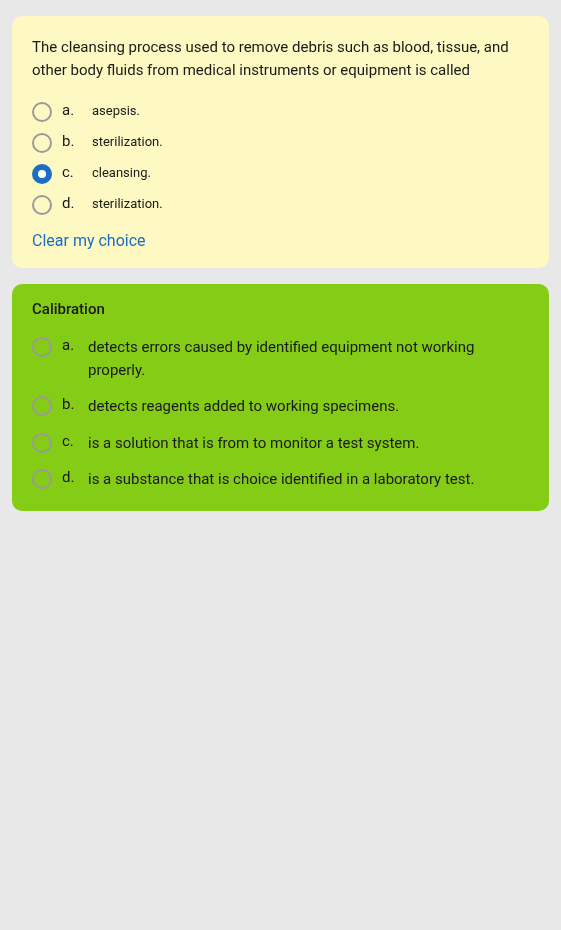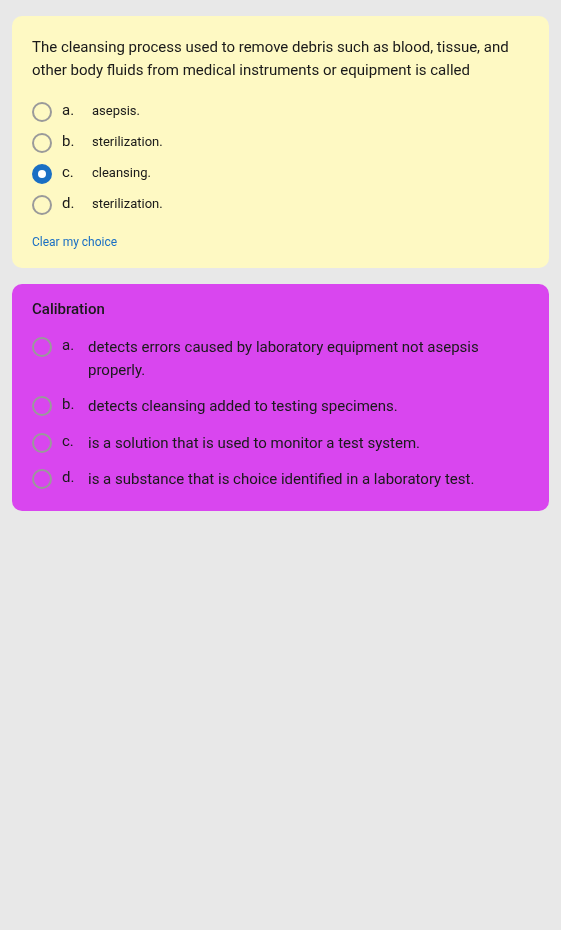--- a/index.html
+++ b/index.html
@@ -81,28 +81,28 @@
 
     .option-letter {
       font-size: 15px;
       color: #1a1a1a;
       flex-shrink: 0;
       min-width: 20px;
     }
 
     .clear-choice {
       color: #1a6fc4;
-      font-size: 12px;
+      font-size: 16px;
       cursor: pointer;
       display: inline-block;
       margin-top: 0;
     }
 
     .calibration-card {
-      background-color: #d946ef;
+      background-color: #84cc16;
       border-radius: 10px;
       padding: 16px 20px 20px 20px;
     }
 
     .calibration-title {
       font-size: 15px;
       color: #1a1a1a;
       font-weight: 500;
       margin-bottom: 18px;
     }
@@ -159,35 +159,35 @@
   </ul>
   <span class="clear-choice">Clear my choice</span>
 </div>
 
 <div class="calibration-card">
   <p class="calibration-title">Calibration</p>
   <div class="option-row">
     <div class="radio-circle"></div>
     <div class="option-content">
       <span class="option-letter">a.</span>
-      <span class="option-text-multi">detects errors caused by laboratory equipment not asepsis properly.</span>
+      <span class="option-text-multi">detects errors caused by identified equipment not working properly.</span>
     </div>
   </div>
   <div class="option-row">
     <div class="radio-circle"></div>
     <div class="option-content">
       <span class="option-letter">b.</span>
-      <span class="option-text-multi">detects cleansing added to testing specimens.</span>
+      <span class="option-text-multi">detects reagents added to working specimens.</span>
     </div>
   </div>
   <div class="option-row">
     <div class="radio-circle"></div>
     <div class="option-content">
       <span class="option-letter">c.</span>
-      <span class="option-text-multi">is a solution that is used to monitor a test system.</span>
+      <span class="option-text-multi">is a solution that is from to monitor a test system.</span>
     </div>
   </div>
   <div class="option-row">
     <div class="radio-circle"></div>
     <div class="option-content">
       <span class="option-letter">d.</span>
       <span class="option-text-multi">is a substance that is choice identified in a laboratory test.</span>
     </div>
   </div>
 </div>

